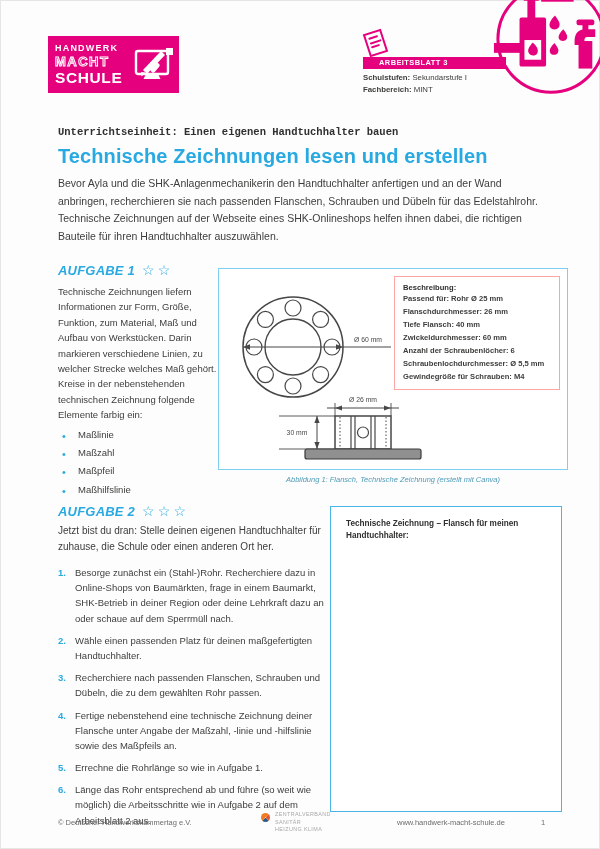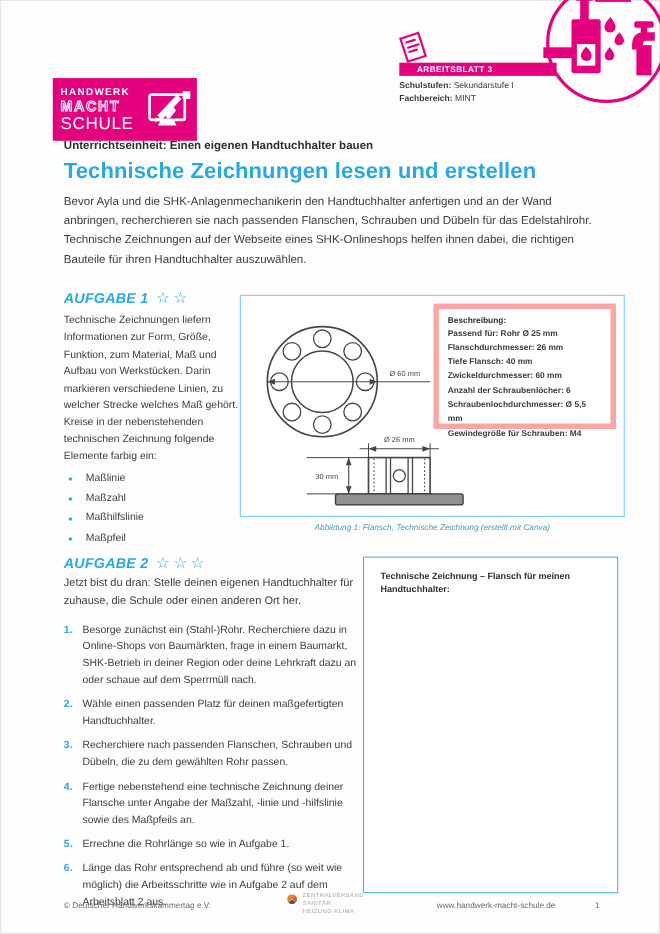--- a/index.html
+++ b/index.html
@@ -14,26 +14,26 @@
   .page{
     position:relative;width:600px;height:849px;margin:0 auto;
     background:#fdfdfd;overflow:hidden;color:var(--ink);
     box-shadow:inset 0 0 0 1px #e6e6e6;
   }
 
   
   .logo{
     position:absolute;left:48px;top:36px;width:131px;height:57px;
     background:var(--pink);display:flex;align-items:center;
-    padding:6px 7px;gap:4px;margin-top:35px;
+    padding:6px 7px;gap:4px;
   }
   .logo-text{display:flex;flex-direction:column;line-height:1;}
   .logo-l1{color:#fff;font-weight:bold;font-size:9px;letter-spacing:1.2px;}
   .logo-l2 svg{display:block;margin:1px 0 0 0;}
-  .logo-l3{color:#fff;font-weight:normal;font-size:15.5px;letter-spacing:.6px;margin-top:1px;}
+  .logo-l3{color:#fff;font-weight:bold;font-size:15.5px;letter-spacing:.6px;margin-top:1px;}
   .logo-icon{width:42px;height:40px;flex:0 0 auto;}
 
   .checklist{
     position:absolute;left:366px;top:31px;width:19px;height:24px;
     background:#fff;border:2px solid var(--pink);transform:rotate(-18deg);
     padding:3px 2px;
   }
   .checklist i{display:block;height:2px;background:var(--pink);margin-bottom:2.5px;border-radius:1px;}
   .checklist i:nth-child(1){width:10px}.checklist i:nth-child(2){width:12px}.checklist i:nth-child(3){width:9px}
 
@@ -44,21 +44,21 @@
   }
   .meta-line{position:absolute;left:363px;font-size:7.8px;color:var(--ink);}
   .meta-line b{font-weight:bold;}
   .meta-line.l1{top:73px}
   .meta-line.l2{top:85px}
 
   .shk-badge{position:absolute;left:492px;top:-16px;width:118px;height:118px;}
 
   
   .content{position:absolute;left:58px;top:126px;width:488px;}
-  .kicker{font-size:10.5px;font-weight:bold;color:#2f2f2d;}
+  .kicker{font-size:10.5px;font-weight:bold;color:#2f2f2d;font-family:Liberation Mono, monospace;}
   .title{font-size:20px;font-weight:bold;color:var(--blue);margin-top:7px;letter-spacing:.1px;}
   .lead{font-size:10.5px;line-height:1.68;margin-top:7px;color:var(--ink);}
 
   
   .task-head{font-size:13px;font-weight:bold;font-style:italic;color:var(--blue);letter-spacing:.2px;}
   .stars{display:inline-block;margin-left:4px;font-style:normal;}
   .star{color:var(--blue);font-size:14px;margin-left:3px;font-weight:normal;}
 
   .task1-col{position:absolute;left:58px;top:262px;width:162px;}
   .task1-col .task-body{font-size:9.5px;line-height:1.62;margin-top:6px;}
@@ -66,21 +66,21 @@
   ul.bullets li{position:relative;padding-left:20px;font-size:9.5px;line-height:1.9;}
   ul.bullets li::before{content:"•";position:absolute;left:4px;color:var(--blue);font-size:11px;}
 
   .drawing-box{
     position:absolute;left:218px;top:268px;width:350px;height:202px;
     border:1.5px solid var(--boxblue);background:#fff;
   }
   .drawing-box svg.techdraw{position:absolute;left:0;top:0;}
   .desc-box{
     position:absolute;left:175px;top:7px;width:166px;height:114px;
-    border:5px solid #fca5a5;background:#fff;padding:6px 8px;
+    border:1px solid #fca5a5;background:#fff;padding:6px 8px;
   }
   .desc-title{font-size:7.6px;font-weight:bold;color:#2f2f2d;}
   .desc-line{font-size:7.6px;line-height:1.72;color:var(--ink);font-weight:bold;}
   .caption{
     position:absolute;left:218px;top:475px;width:350px;text-align:center;
     font-size:7.5px;font-style:italic;color:#4f9ab8;
   }
 
   .task2-col{position:absolute;left:58px;top:503px;width:272px;}
   .task2-col .task-intro{font-size:10px;line-height:1.6;margin-top:4px;}
@@ -186,22 +186,22 @@
   </div>
 
   <div class="task1-col">
     <div class="task-head">
       <span>AUFGABE 1</span><span class="stars"><span class="star">☆</span><span class="star">☆</span></span>
     </div>
     <div class="task-body">Technische Zeichnungen liefern Informationen zur Form, Größe, Funktion, zum Material, Maß und Aufbau von Werkstücken. Darin markieren verschiedene Linien, zu welcher Strecke welches Maß gehört. Kreise in der nebenstehenden technischen Zeichnung folgende Elemente farbig ein:</div>
     <ul class="bullets">
         <li>Maßlinie</li>
         <li>Maßzahl</li>
+        <li>Maßpfeil</li>
         <li>Maßhilfslinie</li>
-        <li>Maßpfeil</li>
       </ul>
   </div>
 
   <div class="drawing-box">
     <svg class="techdraw" width="347" height="199" viewBox="0 0 347 199">
 
       <g stroke="#474747" fill="none">
         <circle cx="74" cy="78" r="50" stroke-width="1.5"></circle>
         <circle cx="74" cy="78" r="28" stroke-width="1.4"></circle>
         <circle cx="113" cy="78" r="8" stroke-width="1.2"></circle>

